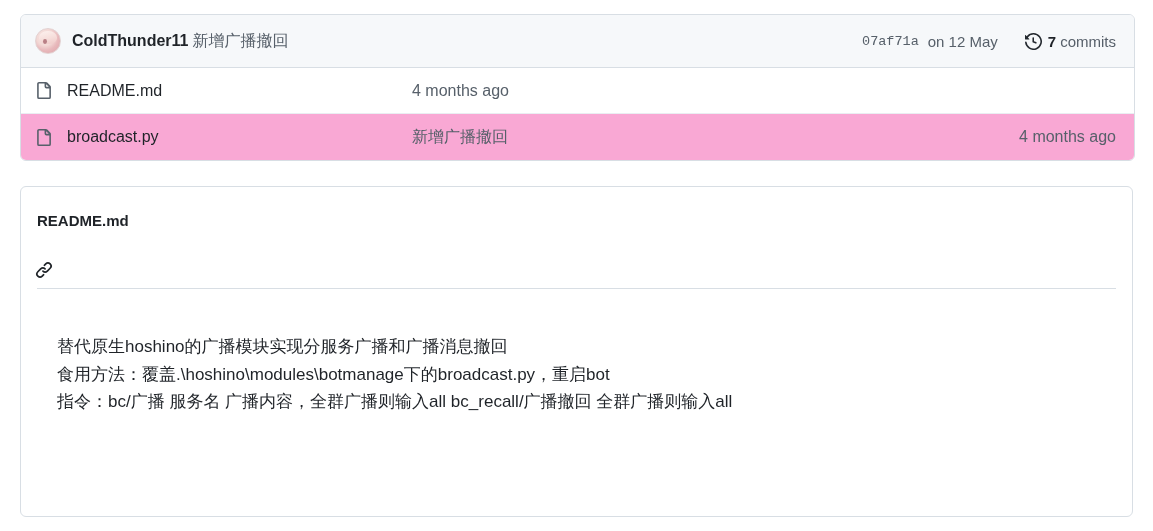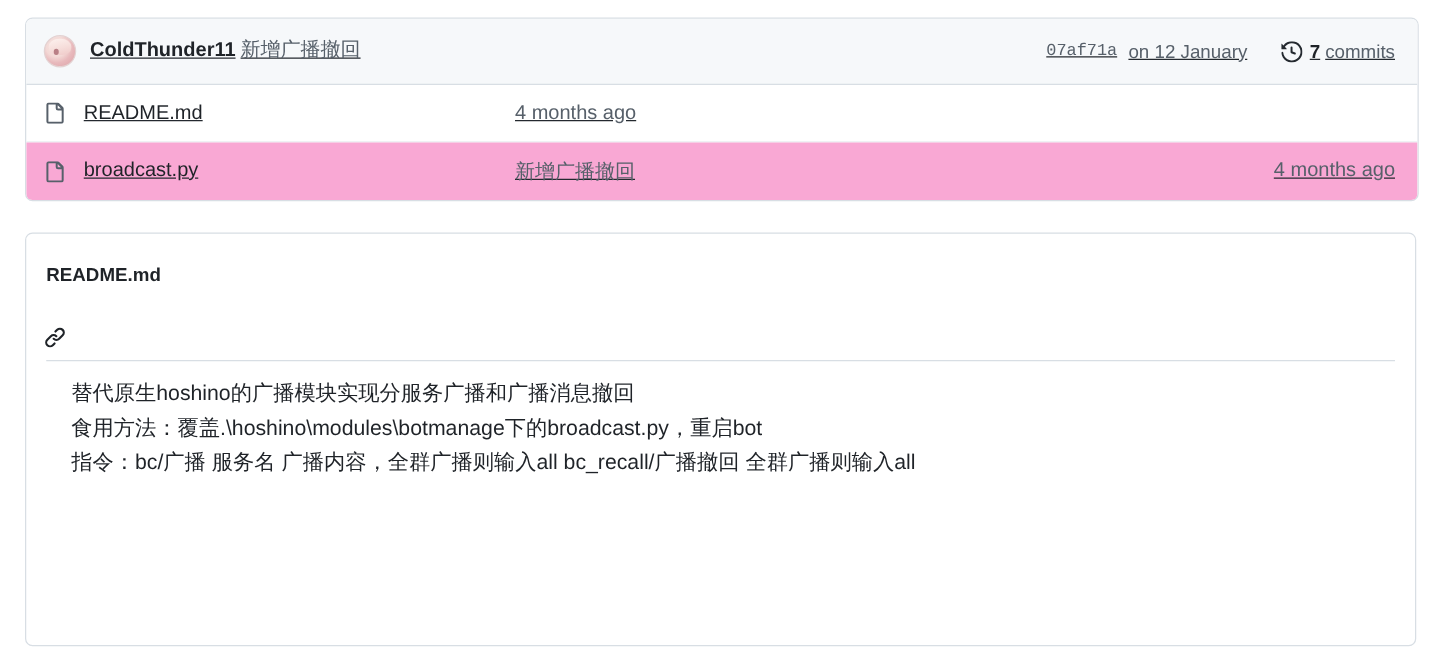--- a/index.html
+++ b/index.html
@@ -25,21 +25,20 @@
   
   .files-card {
     position: absolute;
     left: 20px;
     top: 14px;
     width: 1113px;
     border: 1px solid #d8dee4;
     border-radius: 6px;
     overflow: hidden;
     background: #ffffff;
-    text-decoration: underline;
   }
 
   .commit-header {
     display: flex;
     align-items: center;
     background: #f6f8fa;
     border-bottom: 1px solid #d8dee4;
     height: 53px;
     padding: 0 18px 0 14px;
     box-sizing: border-box;
@@ -209,21 +208,21 @@
     letter-spacing: -0.4px;
     color: #1f2328;
     line-height: 1.15;
   }
   .hr {
     height: 1px;
     background: #d8dee4;
     margin: 9px 2px 0 2px;
   }
   .para {
-    margin-top: 12px;
+    margin-top: 44px;
     padding-left: 22px;
     font-size: 17px;
     line-height: 1.62;
     color: #1f2328;
   }
   .para div { white-space: nowrap; }
 </style>
 </head>
 <body>
 
@@ -233,21 +232,21 @@
 
     <div class="commit-header">
       <div class="avatar"></div>
 
       <div class="commit-title">
         <span class="commit-author">ColdThunder11</span><span class="commit-msg">新增广播撤回</span>
       </div>
 
       <div class="header-right">
         <span class="commit-sha">07af71a</span>
-        <span class="commit-date">on 12 January</span>
+        <span class="commit-date">on 12 May</span>
 
         <span class="commits-link">
           <span class="hico">
             <svg width="17" height="17" viewBox="0 0 16 16" fill="currentColor" aria-hidden="true">
               <path d="M1.643 3.143 0.427 1.927A.25.25 0 0 0 0 2.104V5.75c0 .138.112.25.25.25h3.646a.25.25 0 0 0 .177-.427L2.715 4.215a6.5 6.5 0 1 1-1.18 4.458.75.75 0 1 0-1.493.154 8.001 8.001 0 1 0 1.6-5.684Z"></path>
               <path d="M7.75 4a.75.75 0 0 1 .75.75v2.992l2.028.812a.75.75 0 0 1-.557 1.392l-2.5-1A.75.75 0 0 1 7 8.25v-3.5A.75.75 0 0 1 7.75 4Z"></path>
             </svg>
           </span>
           <span class="commits-count">7</span>
           <span>commits</span>

